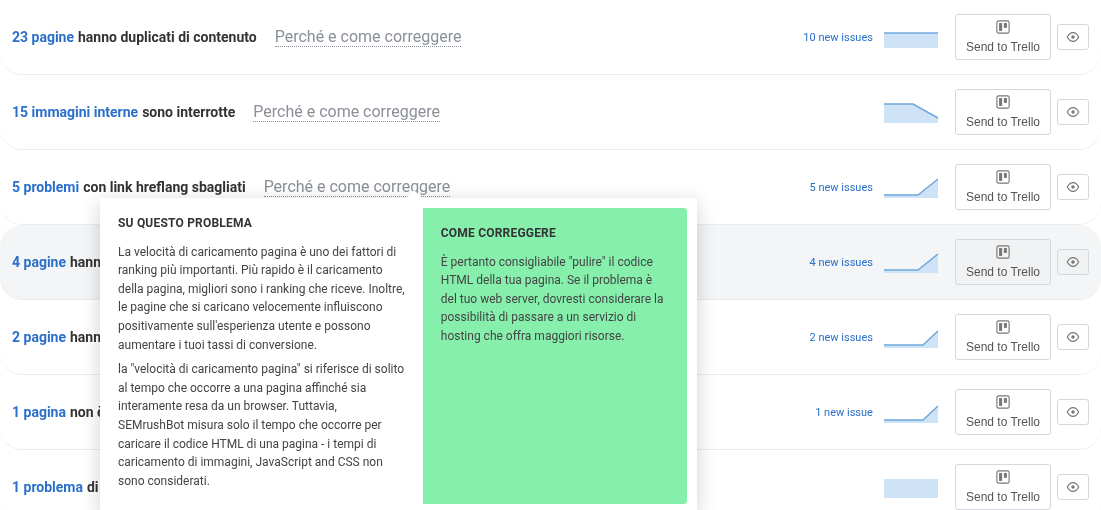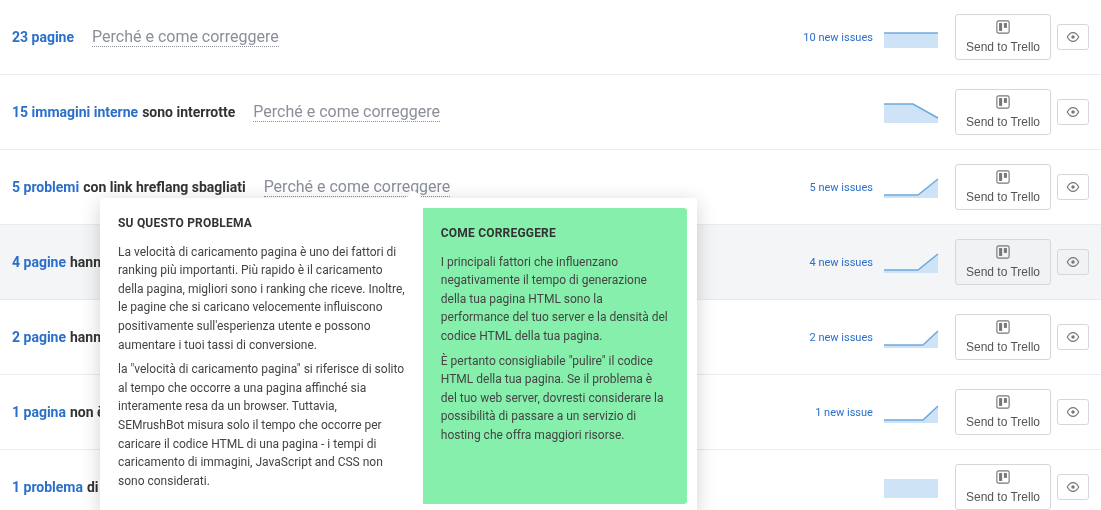--- a/index.html
+++ b/index.html
@@ -10,20 +10,21 @@
     background: #fff;
     width: 1101px;
   }
   .row {
     display: flex;
     align-items: center;
     padding: 14px 12px;
     border-bottom: 1px solid #e9ebed;
     position: relative;
     min-height: 52px;
+    border-radius: 22px;
   }
   .row.selected { background: #f4f5f6; }
   .issue-text {
     flex: 1;
     font-size: 14px;
     color: #333;
     display: flex;
     align-items: baseline;
     gap: 4px;
     flex-wrap: wrap;
@@ -113,20 +114,21 @@
   }
   .tooltip p { margin-bottom: 6px; }
 </style>
 </head>
 <body>
 
 <div id="list">
     <div class="row">
       <div class="issue-text">
         <span class="issue-count blue strong">23 pagine</span>
+        <span class="issue-label strong">hanno duplicati di contenuto</span>
         <span class="help-link">Perché e come correggere</span>
       </div>
       <span class="new-issues">10 new issues</span>
       <div class="spark"><svg viewBox="0 0 56 24">
     <path d="M1 8 L45 8 L55 8 L55 23 L1 23 Z" fill="#cfe3f7"></path>
     <path d="M1 8 L45 8 L55 8" stroke="#6fa8dc" stroke-width="1.5" fill="none"></path>
   </svg></div>
       <button class="btn">
         <svg viewBox="0 0 16 16">
           <rect x="1" y="1" width="14" height="14" rx="2" fill="none" stroke="#777" stroke-width="1.3"></rect>
@@ -322,16 +324,15 @@
   </div>
 
 <div class="tooltip">
   <div class="tooltip-col left">
     <h4>SU QUESTO PROBLEMA</h4>
     <p>La velocità di caricamento pagina è uno dei fattori di ranking più importanti. Più rapido è il caricamento della pagina, migliori sono i ranking che riceve. Inoltre, le pagine che si caricano velocemente influiscono positivamente sull'esperienza utente e possono aumentare i tuoi tassi di conversione.</p>
     <p>la "velocità di caricamento pagina" si riferisce di solito al tempo che occorre a una pagina affinché sia interamente resa da un browser. Tuttavia, SEMrushBot misura solo il tempo che occorre per caricare il codice HTML di una pagina - i tempi di caricamento di immagini, JavaScript and CSS non sono considerati.</p>
   </div>
   <div class="tooltip-col right">
     <h4>COME CORREGGERE</h4>
-    <p>I principali fattori che influenzano negativamente il tempo di generazione della tua pagina HTML sono la performance del tuo server e la densità del codice HTML della tua pagina.</p>
     <p>È pertanto consigliabile "pulire" il codice HTML della tua pagina. Se il problema è del tuo web server, dovresti considerare la possibilità di passare a un servizio di hosting che offra maggiori risorse.</p>
   </div>
 </div>
 
 </body></html>

